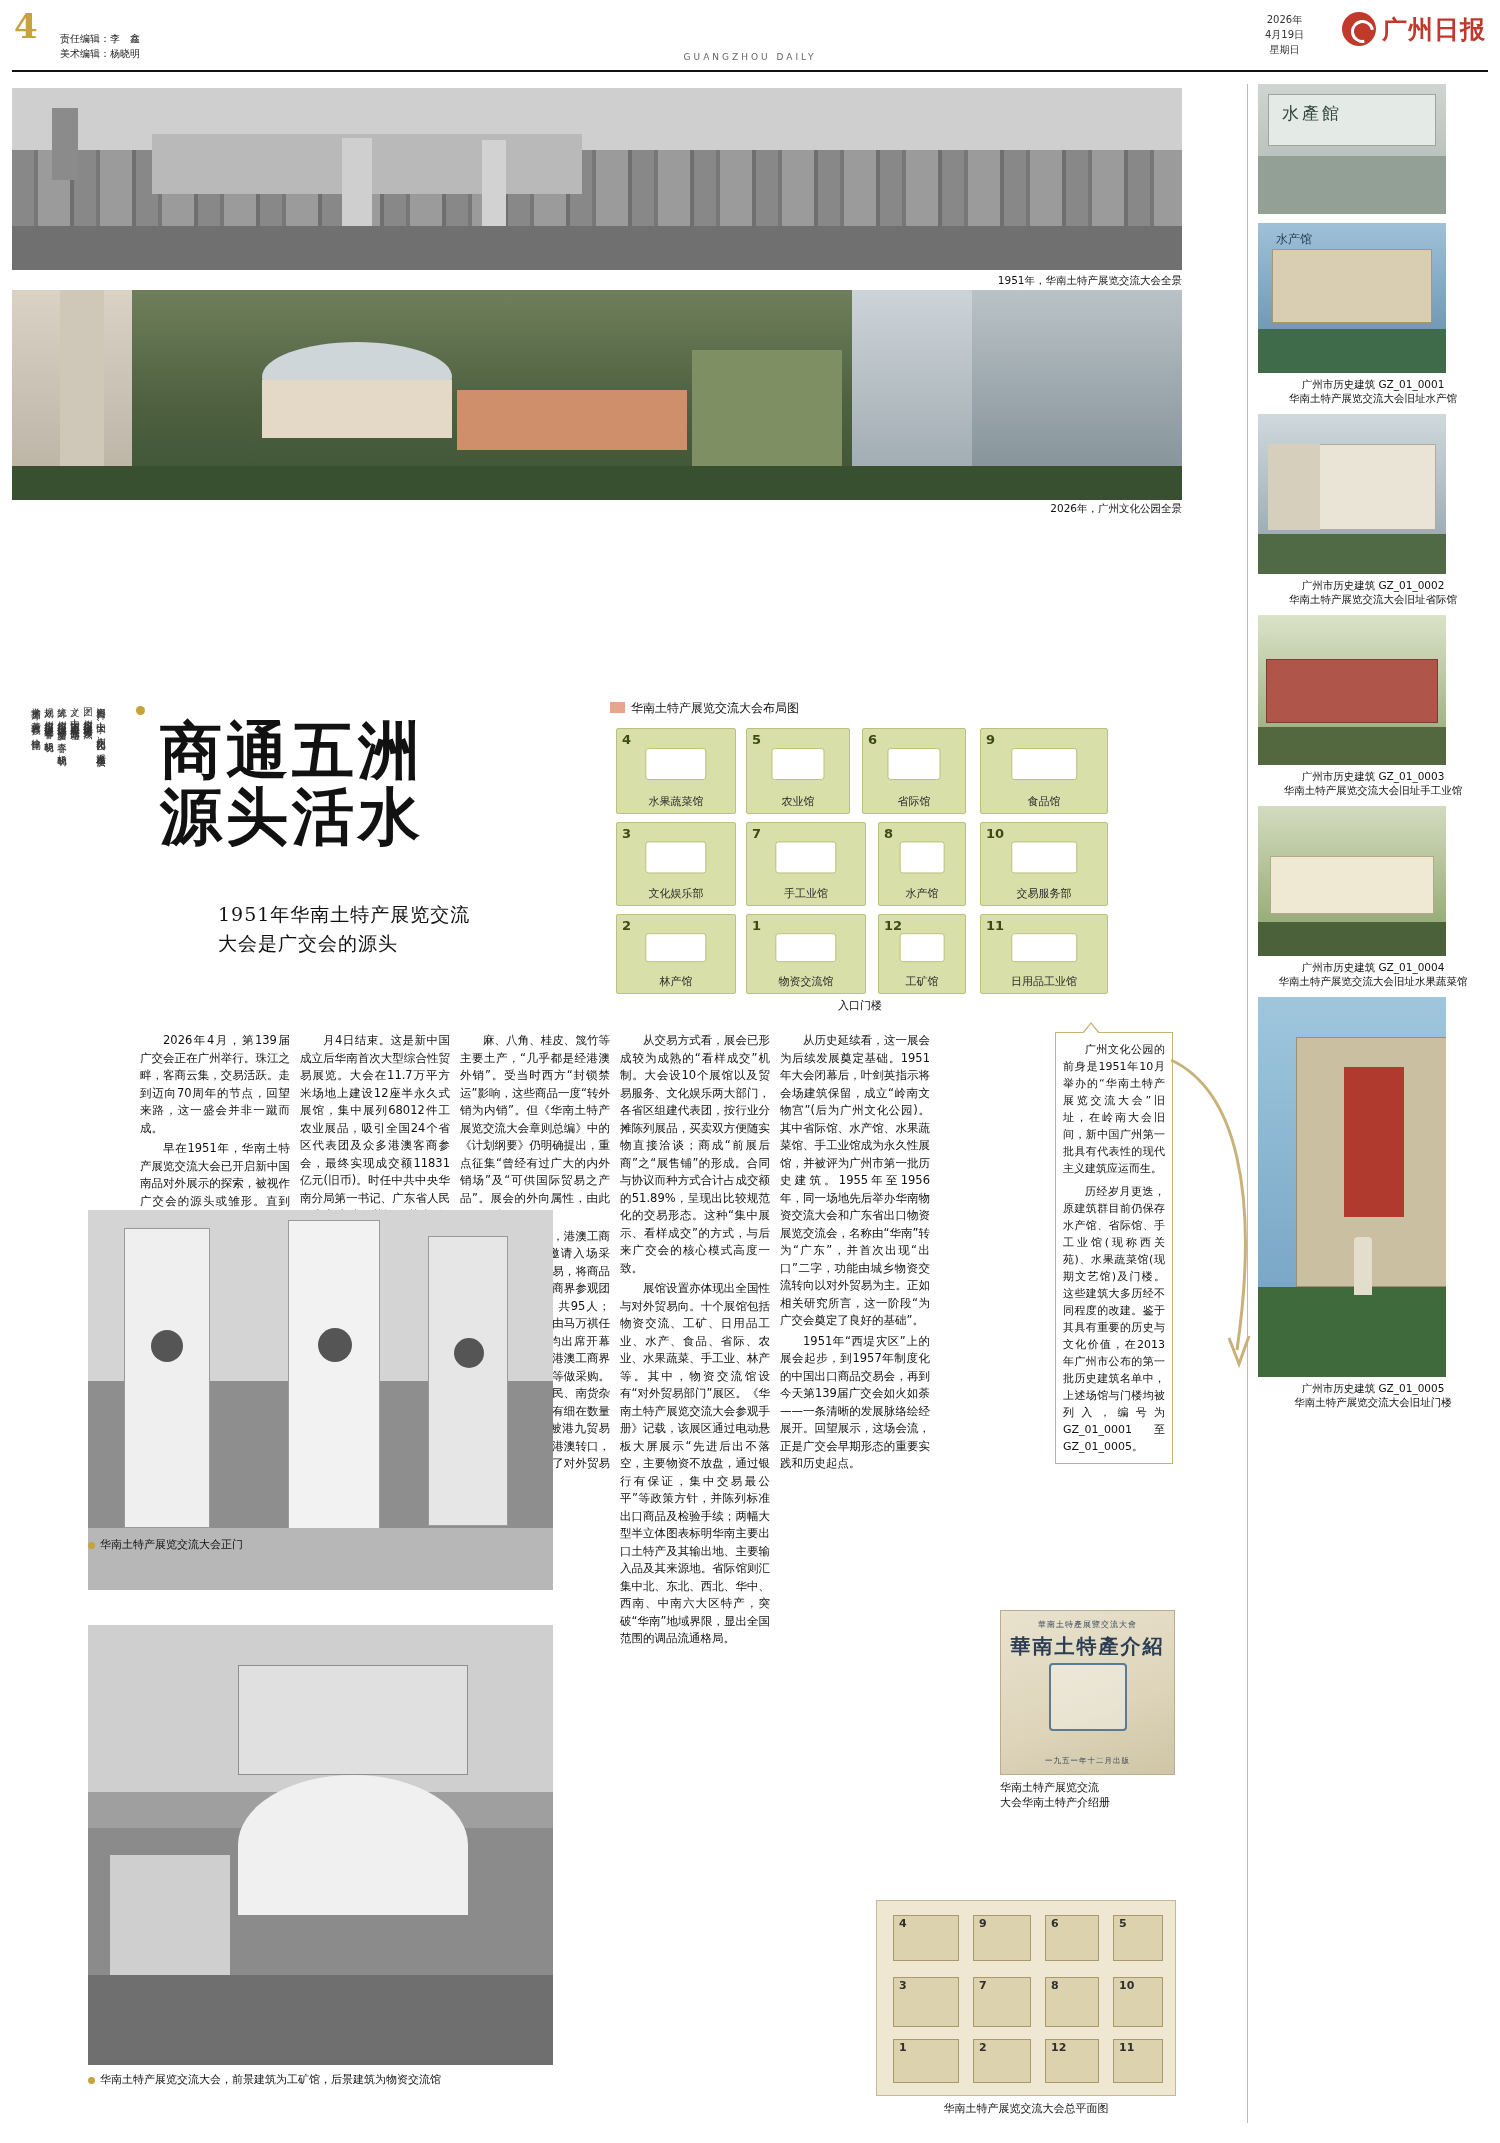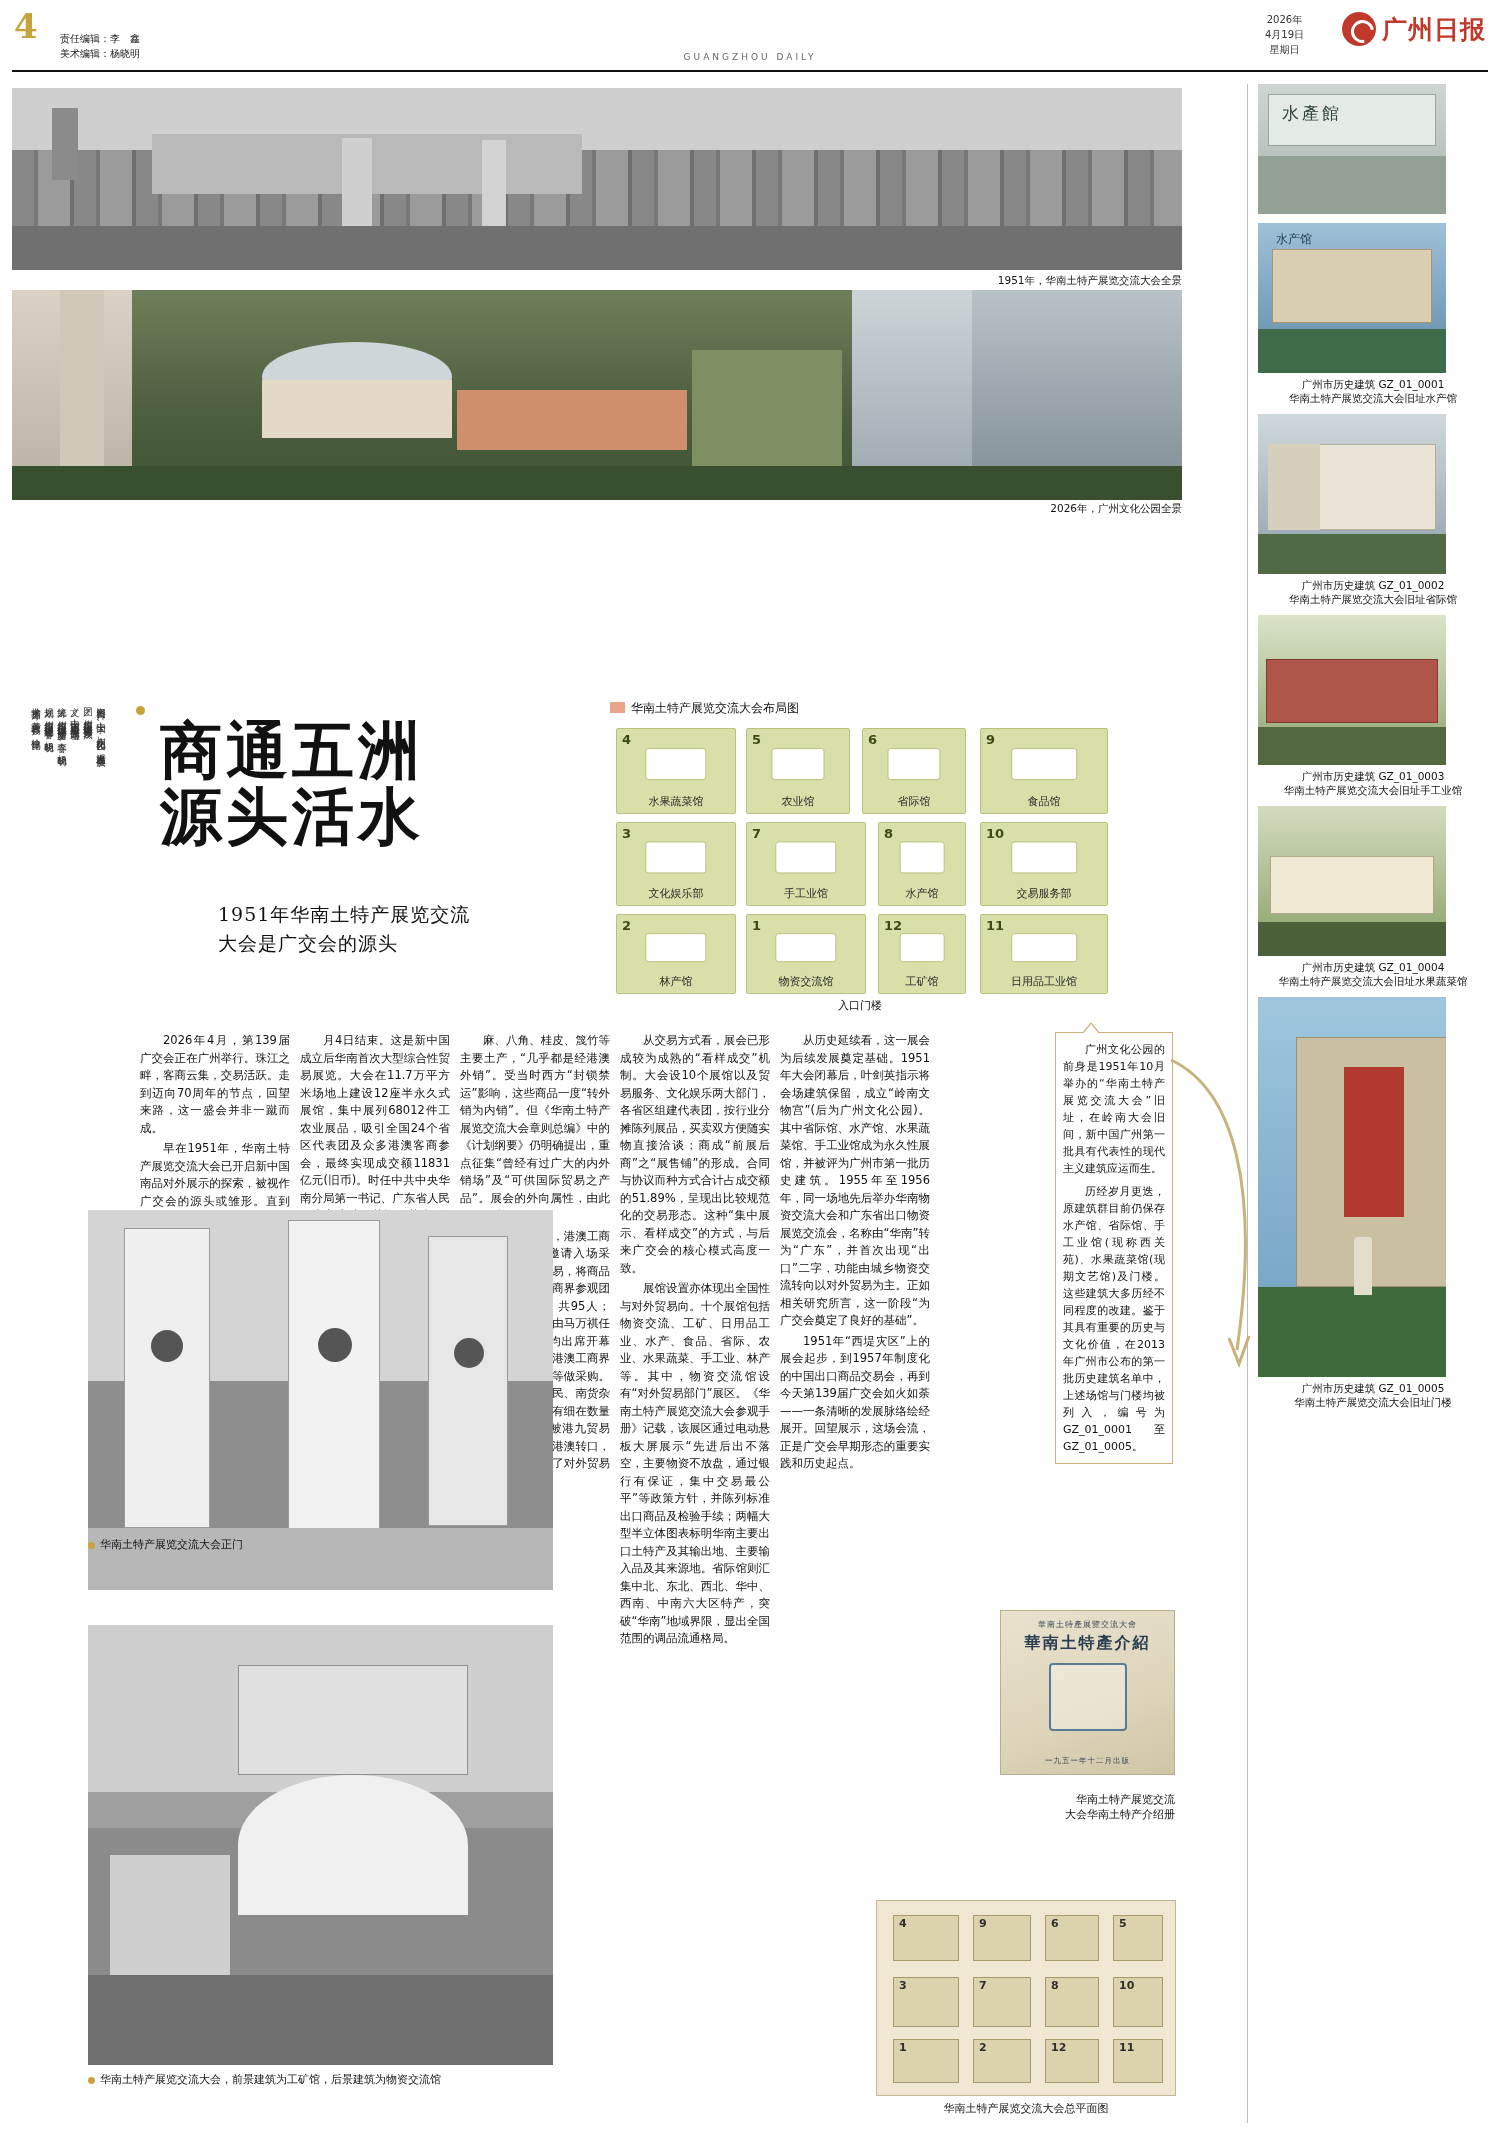--- a/index.html
+++ b/index.html
@@ -129,37 +129,37 @@
 
   
   .booklet { position:absolute; left:1000px; top:1610px; width:175px; }
   .booklet-img {
     width:175px; height:165px;
     background:linear-gradient(160deg,#e9e2cd 0%,#ddd4ba 60%,#cfc5a6 100%);
     border:1px solid #b9ad8c; position:relative; overflow:hidden;
   }
   .booklet-title {
     position:absolute; left:0; right:0; top:22px; text-align:center;
-    font-size:16px; font-weight:bold; letter-spacing:2px; color:#2a3d52;
+    font-size:20px; font-weight:bold; letter-spacing:2px; color:#2a3d52;
     font-family:"DejaVu Serif","Liberation Serif",serif;
   }
   .booklet-sup {
     position:absolute; left:0; right:0; top:8px; text-align:center;
     font-size:8px; letter-spacing:1px; color:#3a4a5c;
   }
   .booklet-seal {
     position:absolute; left:50%; top:52px; transform:translateX(-50%);
     width:78px; height:68px; border:2px solid #5a7b96; border-radius:4px;
     background:rgba(255,255,255,.35);
   }
   .booklet-foot {
     position:absolute; left:0; right:0; bottom:8px; text-align:center;
     font-size:7.5px; color:#3a4a5c; letter-spacing:1px;
   }
-  .booklet-cap { font-size:11px; line-height:15px; text-align:right; padding-top:17px; }
+  .booklet-cap { font-size:11px; line-height:15px; text-align:left; padding-top:5px; }
 
   
   .planmap { position:absolute; left:876px; top:1900px; width:300px; }
   .planmap-img {
     width:300px; height:196px; background:#efe7d2; border:1px solid #c3b893;
     position:relative; overflow:hidden;
   }
   .pm-blk { position:absolute; background:#dcd2ae; border:1px solid #a99a6d; }
   .pm-num { position:absolute; font-size:11px; font-weight:bold; color:#2f2f2f; }
   .planmap-cap { font-size:11px; line-height:15px; text-align:center; padding-top:5px; }

